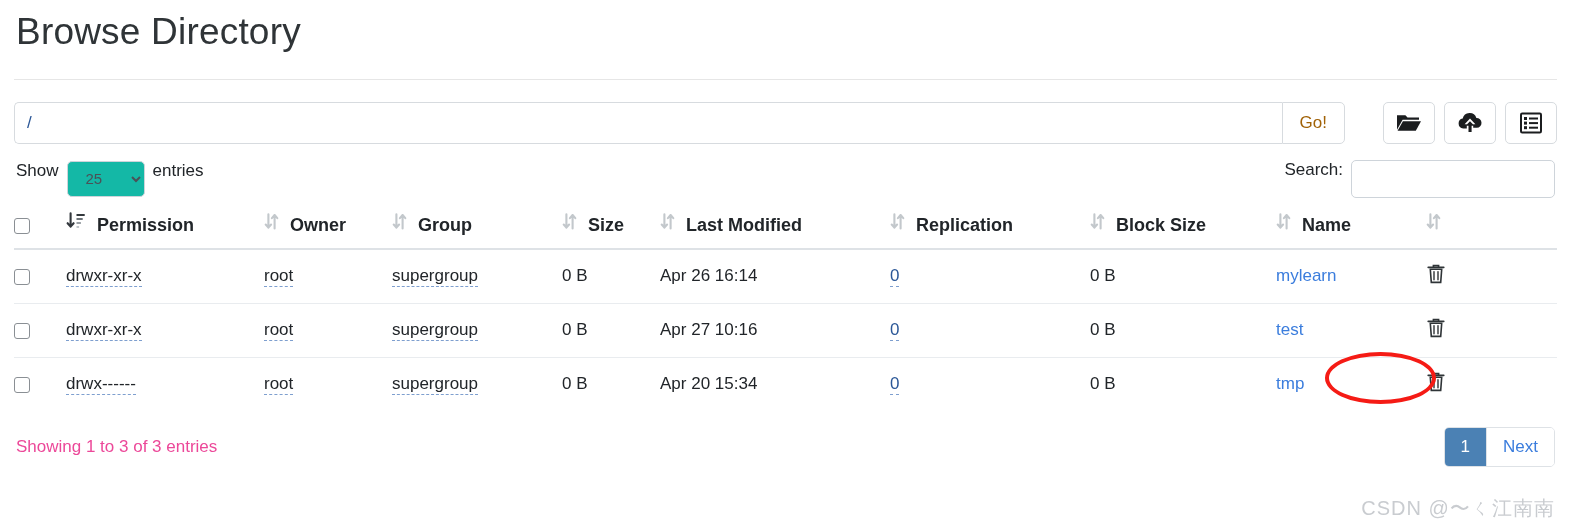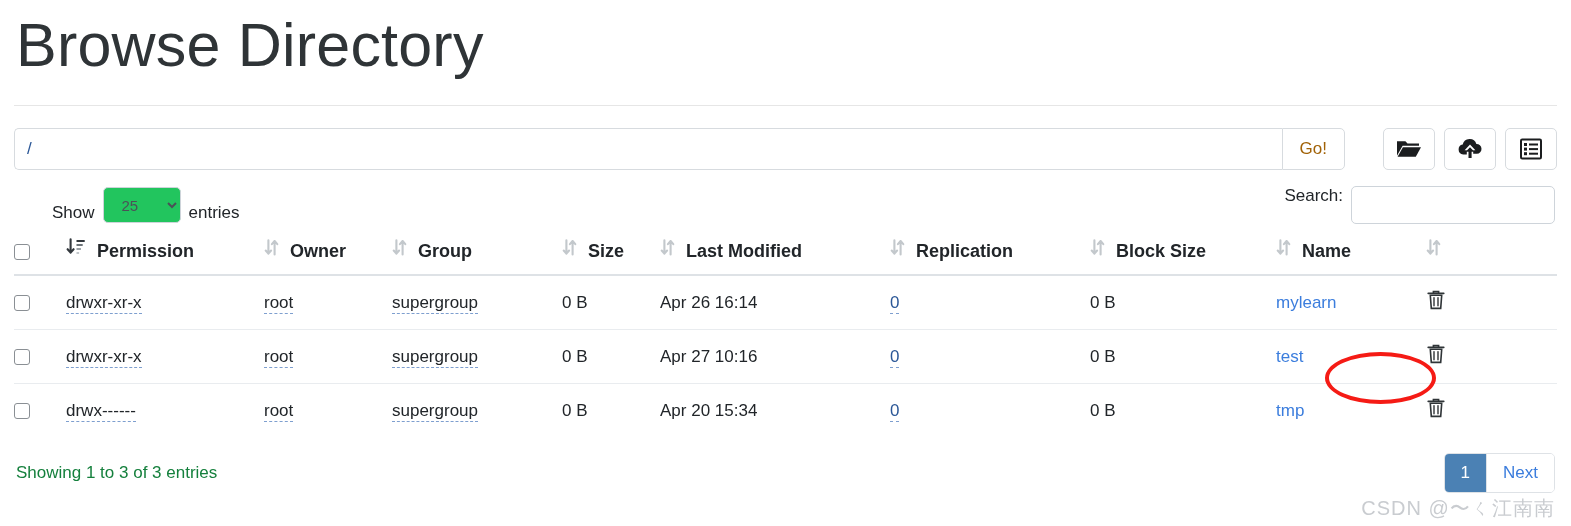--- a/index.html
+++ b/index.html
@@ -17,21 +17,21 @@
   }
   .page {
     padding: 0 14px;
     box-sizing: border-box;
     width: 1571px;
     position: relative;
   }
 
   
   .page-title {
-    font-size: 61px;
+    font-size: 37px;
     font-weight: 300;
     line-height: 1.1;
     color: #2f3437;
     margin: 12px 0 0 0;
     padding: 0 0 0 2px;
     letter-spacing: 0.2px;
   }
   .title-rule {
     border: 0;
     border-top: 1px solid #e6e6e6;
@@ -99,34 +99,33 @@
   
   .controls {
     display: flex;
     align-items: center;
     justify-content: space-between;
     margin-top: 16px;
     padding: 0 2px;
   }
   .length-ctl {
     display: flex;
-    align-items: flex-end;
+    align-items: flex-start;
     font-size: 17px;
     color: #212529;
-    margin-left: 36px;
   }
   .length-ctl .lbl { white-space: pre; }
   .length-select {
     margin: 0 8px;
     height: 36px;
     min-width: 78px;
     box-sizing: border-box;
     border: 1px solid #ced4da;
     border-radius: 5px;
-    background: #22c55e;
+    background: #14b8a6;
     font-size: 15px;
     font-family: "Liberation Sans", sans-serif;
     color: #4b5157;
     padding: 0 6px 0 14px;
     cursor: pointer;
   }
   .search-ctl {
     display: flex;
     align-items: flex-start;
     font-size: 17px;
@@ -238,21 +237,21 @@
   }
 
   
   .footer {
     display: flex;
     align-items: center;
     justify-content: space-between;
     margin-top: 16px;
     padding: 0 2px;
   }
-  .info-text { font-size: 17px; color: #15803d; }
+  .info-text { font-size: 17px; color: #ec4899; }
   .pagination {
     display: flex;
     border: 1px solid #dee2e6;
     border-radius: 5px;
     overflow: hidden;
   }
   .page-btn {
     font-size: 17px;
     font-family: "Liberation Sans", sans-serif;
     padding: 9px 16px;

